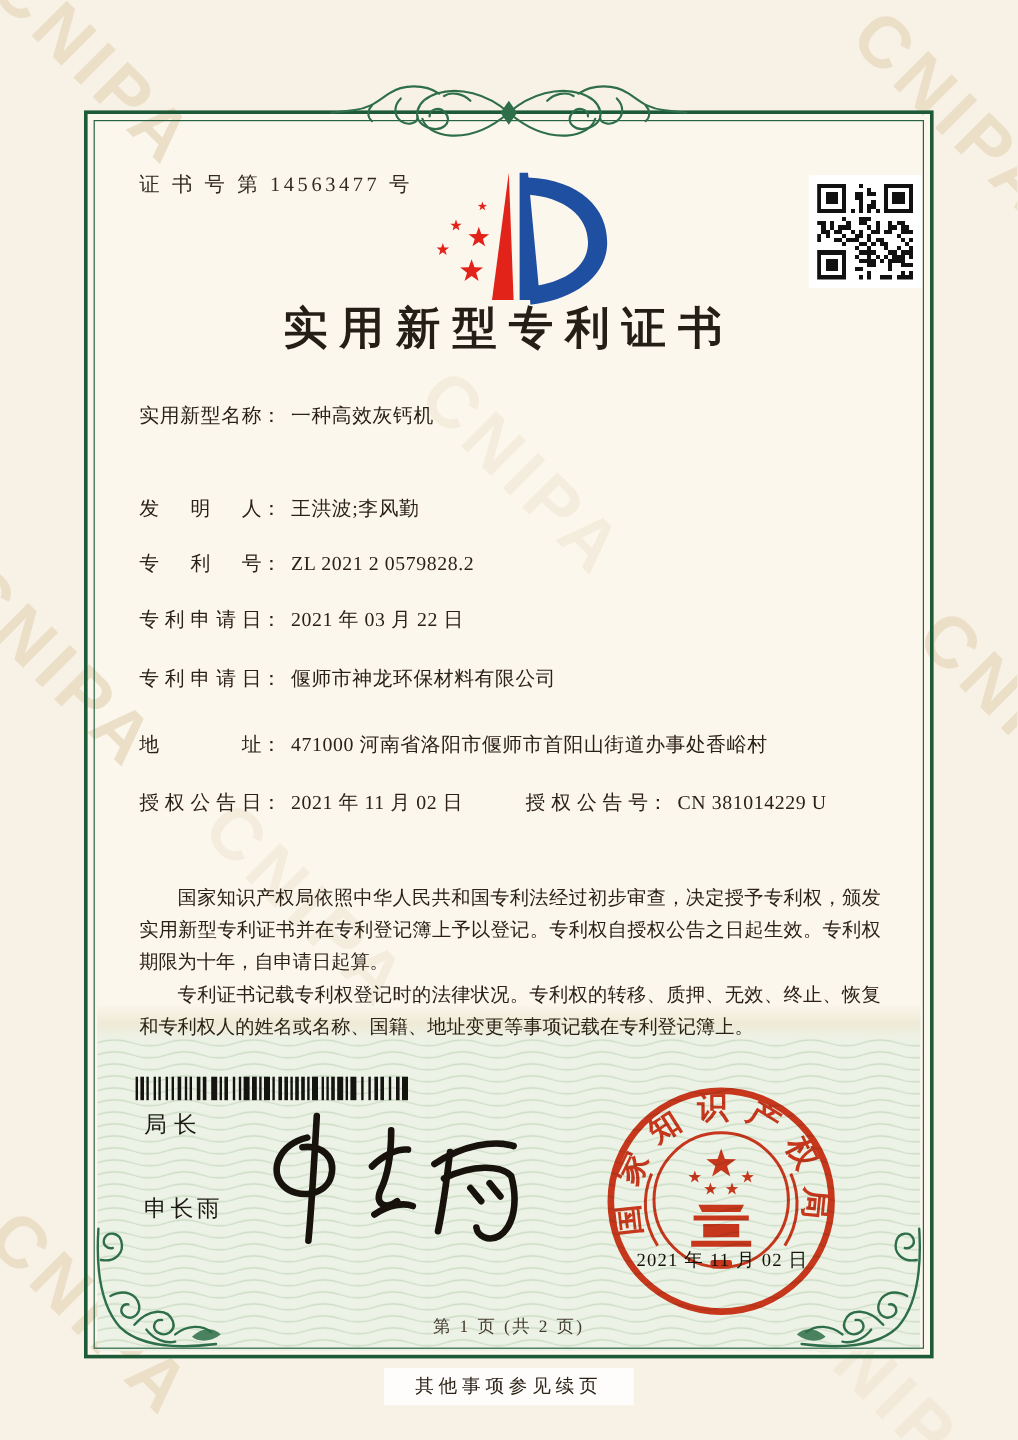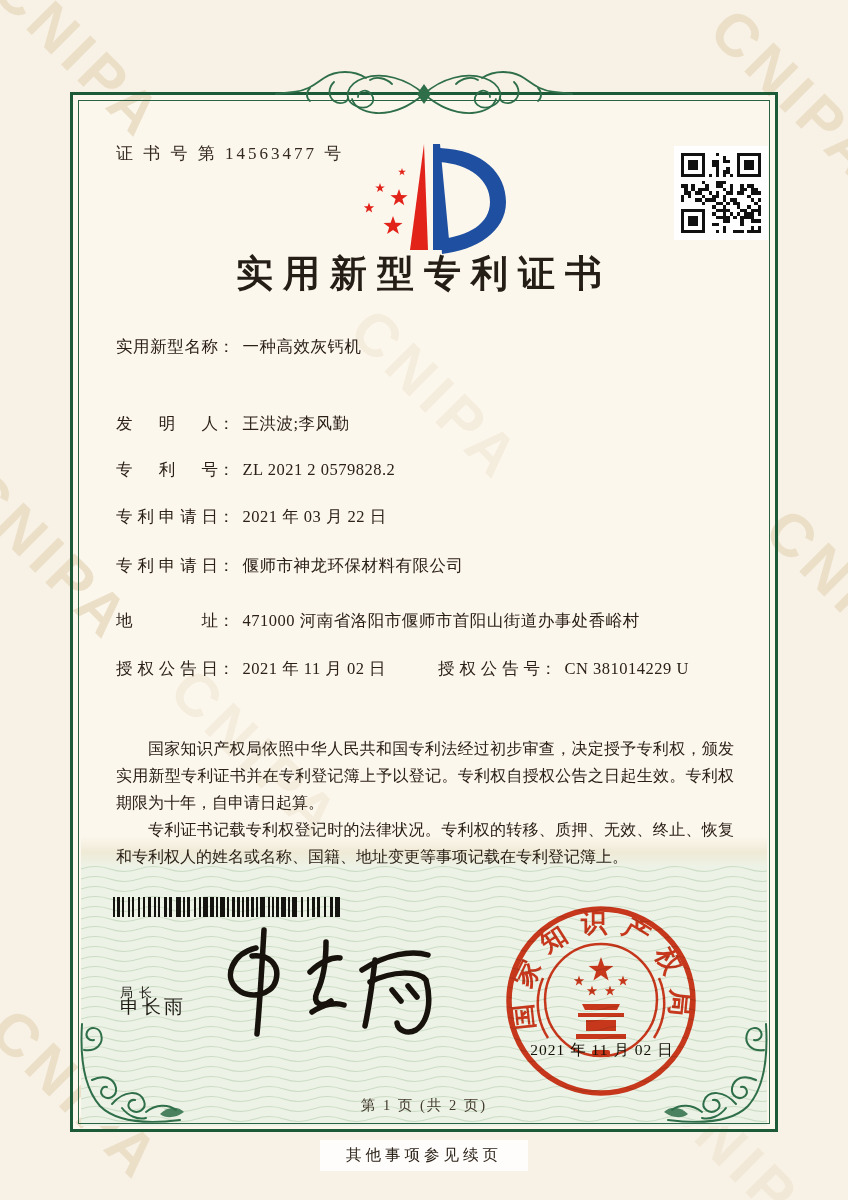--- a/index.html
+++ b/index.html
@@ -41,21 +41,21 @@
   .flabel{display:inline-block;width:102px;text-align:justify;text-align-last:justify;vertical-align:bottom;}
   .fcolon{display:inline-block;margin-right:8px;}
   .fvalue{letter-spacing:.5px;}
   .grant-second{margin-left:52px;}
 
   .body-text{position:absolute;left:116px;top:698px;width:618px;z-index:6;
       font-size:16px;line-height:27px;color:#2b2117;text-align:justify;margin-top:37px;}
   .body-text p{margin:0;text-indent:2em;}
 
   .barcode{position:absolute;left:112px;top:897px;z-index:6;}
-  .director-title{position:absolute;left:120px;top:984px;z-index:6;font-size:13px;color:#1d1a14;letter-spacing:6px;}
+  .director-title{position:absolute;left:120px;top:924px;z-index:6;font-size:19px;color:#1d1a14;letter-spacing:6px;}
   .director-name{position:absolute;left:120px;top:994px;z-index:6;font-size:19px;color:#1d1a14;letter-spacing:3px;}
   .signature{position:absolute;left:210px;top:924px;z-index:7;}
 
   .seal{position:absolute;left:504px;top:904px;z-index:7;mix-blend-mode:multiply;}
   .seal-date{position:absolute;left:512px;top:1040px;width:180px;text-align:center;z-index:8;
       font-size:15.5px;color:#141007;letter-spacing:1px;white-space:nowrap;}
 
   .page-info{position:absolute;left:70px;top:1096px;width:708px;text-align:center;z-index:6;
       font-size:14.5px;color:#423a2c;letter-spacing:2px;}
   .continuation{position:absolute;left:50%;transform:translateX(-50%);top:1140px;z-index:6;

